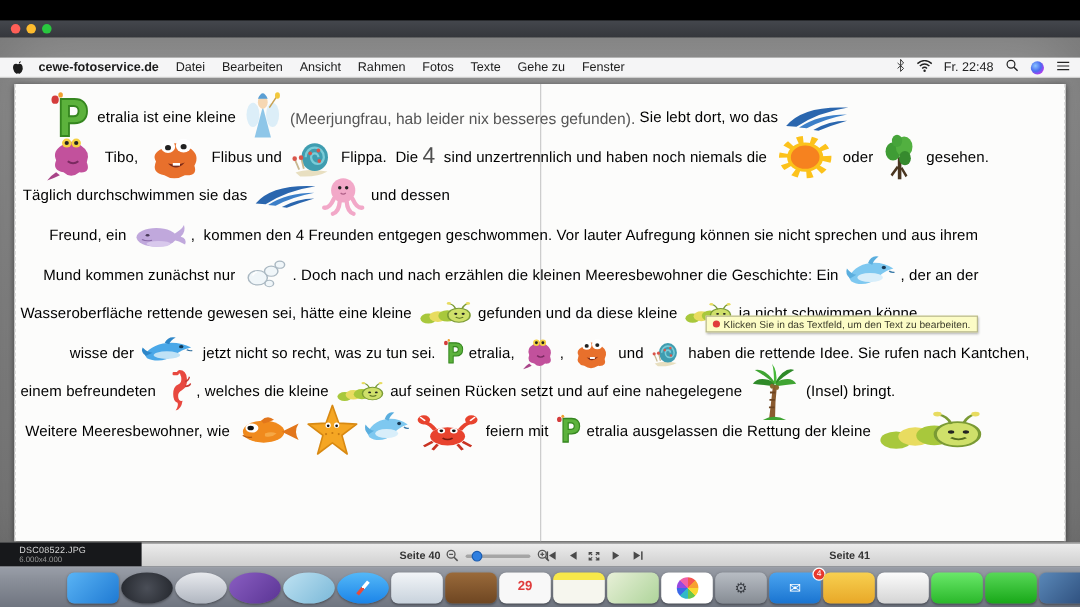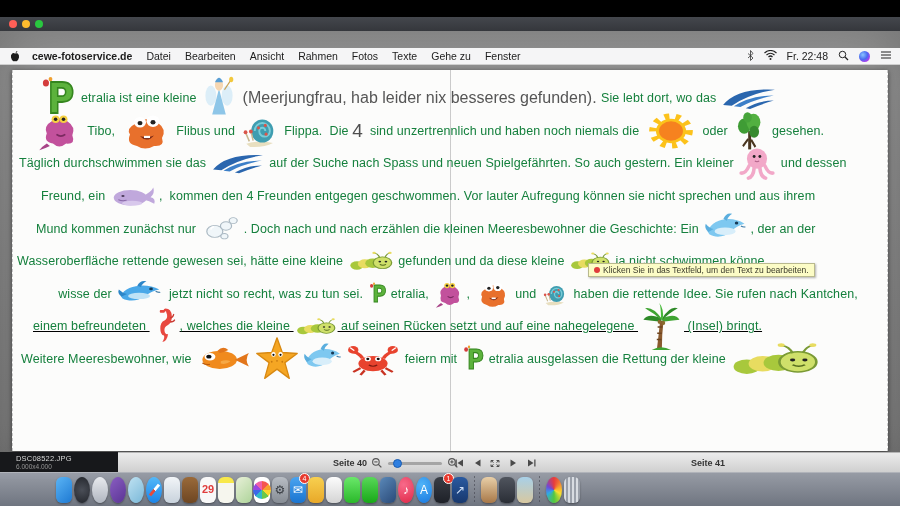--- a/index.html
+++ b/index.html
@@ -35,22 +35,22 @@
   .spread { position:absolute; left:12px; right:12px; top:39px; height:381px;
             background:#fcfcfb; box-shadow:0 1px 5px rgba(0,0,0,.5);
             border-left:1px dashed #c8c8c8; border-right:1px dashed #c8c8c8; }
   .fold { position:absolute; left:50%; top:0; bottom:0; width:1px;
           background:linear-gradient(90deg,#d8d8d8,#bdbdbd); }
 
   
   .textframe { position:absolute; left:4px; right:2px; top:12px; }
   .line { display:flex; align-items:center; height:32.6px; overflow:visible; }
   .line > span { white-space:pre; }
-  .line .txt { font-size:12.5px; color:#15803d; letter-spacing:.1px; }
-  .line .small { font-size:16px; color:#555; }
+  .line .txt { font-size:12.5px; color:#000000; letter-spacing:.1px; }
+  .line .small { font-size:13px; color:#555; }
   .line .big { font-size:19px; color:#4f4f4f; }
   .inline-icon { display:inline-flex; align-items:center; margin:0 2px; flex:0 0 auto; }
   .inline-icon svg { overflow:visible; }
 
   
   .tooltip { position:absolute; left:588px; top:263px; height:14px; z-index:30;
              background:#fcfcc6; border:1px solid #b9b98e; box-shadow:1px 1px 2px rgba(0,0,0,.3);
              display:flex; align-items:center; gap:3px; padding:0 5px; font-size:8.5px; color:#3a3a2a; }
   .tooltip .dot { width:6px; height:6px; border-radius:50%; background:#e03c3c; flex:0 0 auto; }
 
@@ -70,21 +70,21 @@
   .photolabel { position:absolute; left:0; bottom:27px; width:118px; height:27px; z-index:25;
                 background:#17181b; padding:2px 6px 0 16px; }
   .photolabel .fn { font-size:7.5px; color:#d6d6d6; letter-spacing:.2px; }
   .photolabel .dim { font-size:6.5px; color:#969696; }
 
   
   .dock { position:absolute; bottom:0; left:0; right:0; height:34px; z-index:26;
           background:linear-gradient(rgba(160,165,175,.94), rgba(118,124,136,.94));
           border-top:1px solid rgba(255,255,255,.45);
           display:flex; align-items:center; padding-left:56px; gap:2px; }
-  .dock-item { width:16px; height:26px; border-radius:6px; position:relative; flex:0 0 auto;
+  .dock-item { width:43px; height:26px; border-radius:6px; position:relative; flex:0 0 auto;
                box-shadow:0 1px 2px rgba(0,0,0,.35); display:flex; align-items:center; justify-content:center; }
   .dock-item.circle { border-radius:50%; }
   .dock-item .glyph { font-size:12px; line-height:1; }
   .dock-item.calendar .glyph { font-size:11px; font-weight:bold; }
   .dock-item .badge { position:absolute; top:-4px; right:-4px; min-width:11px; height:11px; border-radius:6px;
                       background:#e8392e; border:1px solid #fff; color:#fff; font-size:7px;
                       display:flex; align-items:center; justify-content:center; padding:0 2px; }
   .dock-item.safari::after { content:""; position:absolute; width:3px; height:14px;
                              background:linear-gradient(#fff 50%, #e84a3a 50%); transform:rotate(40deg); }
   .dock-item.pinwheel::after { content:""; position:absolute; width:18px; height:18px; border-radius:50%;
@@ -234,21 +234,20 @@
               </svg></span>
             <span class="txt"> gesehen.</span>
           </div>
           <div class="line" style="margin-left: 2px;">
             <span class="txt">Täglich durchschwimmen sie das </span>
             <span class="inline-icon"><svg viewBox="0 0 100 100" width="52" height="30" preserveAspectRatio="none">
                 <path d="M2,72 Q28,18 98,24 Q52,36 18,74 Z" fill="#2a66ae"></path>
                 <path d="M22,76 Q52,42 96,42 Q60,54 34,78 Z" fill="#3c7fc8"></path>
                 <path d="M44,82 Q68,58 96,58 Q72,70 52,84 Z" fill="#2a66ae"></path>
               </svg></span>
-            <span class="txt"> auf der Suche nach Spass und neuen Spielgefährten. So auch gestern. Ein kleiner </span>
             <span class="inline-icon"><svg viewBox="0 0 100 100" width="36" height="36" preserveAspectRatio="none">
                 <circle cx="50" cy="38" r="28" fill="#f2a8c8"></circle>
                 <path d="M28,58 Q18,80 6,78" stroke="#f2a8c8" stroke-width="10" fill="none" stroke-linecap="round"></path>
                 <path d="M42,64 Q40,88 26,92" stroke="#f2a8c8" stroke-width="10" fill="none" stroke-linecap="round"></path>
                 <path d="M58,64 Q60,88 74,92" stroke="#f2a8c8" stroke-width="10" fill="none" stroke-linecap="round"></path>
                 <path d="M72,58 Q82,80 94,78" stroke="#f2a8c8" stroke-width="10" fill="none" stroke-linecap="round"></path>
                 <circle cx="42" cy="32" r="4" fill="#222"></circle>
                 <circle cx="58" cy="32" r="4" fill="#222"></circle>
                 <path d="M44,44 Q50,49 56,44" stroke="#b06088" stroke-width="3" fill="none"></path>
               </svg></span>
@@ -362,21 +361,21 @@
                 <circle cx="46" cy="42" r="4" fill="#d9554a"></circle>
                 <circle cx="66" cy="58" r="4" fill="#d9554a"></circle>
                 <circle cx="64" cy="36" r="4" fill="#d9554a"></circle>
                 <line x1="22" y1="76" x2="13" y2="56" stroke="#c8b890" stroke-width="4"></line>
                 <circle cx="12" cy="53" r="5" fill="#d9554a"></circle>
                 <line x1="32" y1="74" x2="27" y2="54" stroke="#c8b890" stroke-width="4"></line>
                 <circle cx="26" cy="51" r="5" fill="#d9554a"></circle>
               </svg></span>
             <span class="txt"> haben die rettende Idee. Sie rufen nach Kantchen,</span>
           </div>
-          <div class="line" style="margin-left: 16px; text-decoration: underline;">
+          <div class="line" style="margin-left: 0;">
             <span class="txt">einem befreundeten </span>
             <span class="inline-icon"><svg viewBox="0 0 100 100" width="26" height="40" preserveAspectRatio="none">
                 <path d="M52,6 Q74,6 76,24 Q78,42 60,48 Q46,52 48,62 Q50,72 62,70 Q58,88 40,90 Q50,80 46,74 Q32,72 32,56 Q32,40 48,36 Q60,33 58,22 Q57,14 46,16 Q40,8 52,6 Z" fill="#e8483f"></path>
                 <rect x="30" y="10" width="18" height="7" rx="3" fill="#e8483f"></rect>
                 <circle cx="52" cy="16" r="3" fill="#fff"></circle>
                 <path d="M70,30 Q82,28 84,20 M70,40 Q84,40 88,34" stroke="#c93a32" stroke-width="4" fill="none"></path>
               </svg></span>
             <span class="txt">, welches die kleine </span>
             <span class="inline-icon"><svg viewBox="0 0 100 100" width="40" height="25" preserveAspectRatio="none">
                 <circle cx="18" cy="66" r="15" fill="#a8c83c"></circle>

